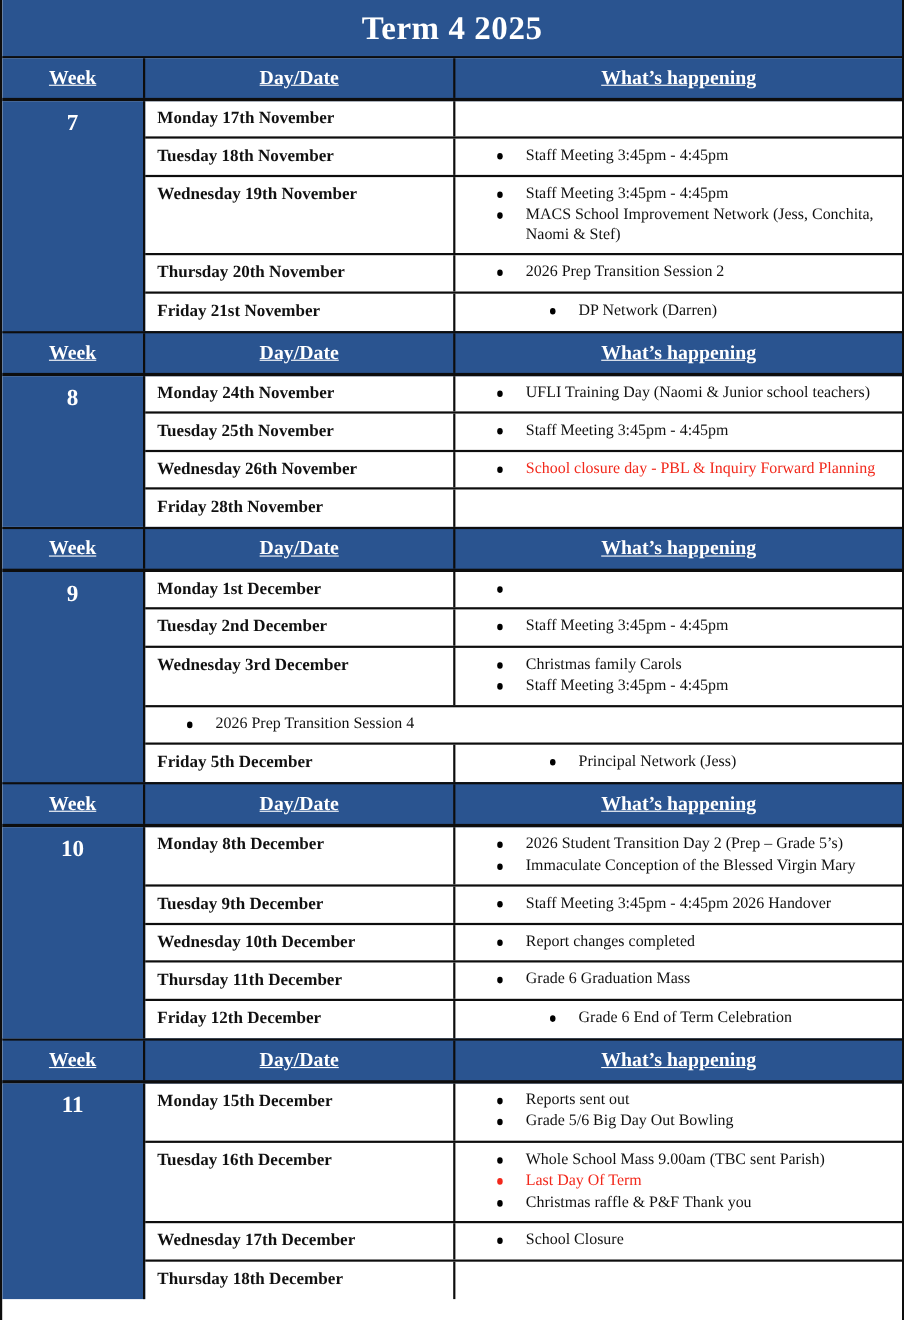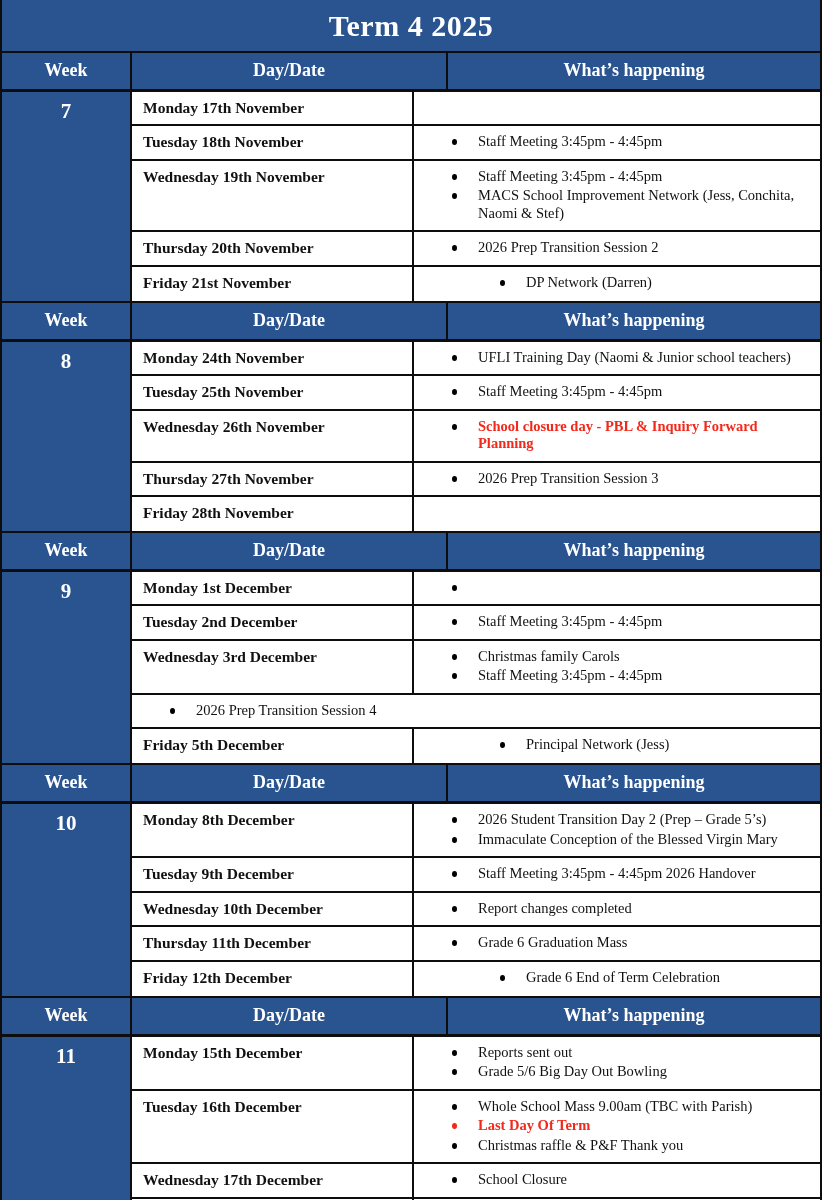--- a/index.html
+++ b/index.html
@@ -34,33 +34,34 @@
     line-height:51px;
     border-bottom:2px solid var(--border);
     letter-spacing:0.5px;
   }
   .header-row{
     display:flex;
     background:var(--blue);
     color:#fff;
     border-bottom:3px solid var(--border);
     box-sizing:border-box;
+    text-decoration:underline;
   }
   .week-section:not(:first-child) .header-row{
     border-top:2px solid var(--border);
   }
   .hcell{
     box-sizing:border-box;
     font-weight:bold;
     font-size:18px;
     text-align:center;
     padding:7px 4px 8px 4px;
   }
   .col-week{width:130px;}
-  .col-day{width:316px;}
+  .col-day{width:282px;}
   .col-what{flex:1;}
   .hcell.col-week,.hcell.col-day{border-right:2px solid var(--border);}
   .body-row{display:flex;}
   .week-cell{
     box-sizing:border-box;
     width:130px;
     background:var(--blue);
     border-right:2px solid var(--border);
     color:#fff;
     text-align:center;
@@ -100,21 +101,21 @@
   }
   .bullet{
     position:absolute;
     left:38px;
     top:6px;
     width:5px;
     height:6px;
     border-radius:50%;
     background:#000;
   }
-  .event.red .event-text{color:var(--red);font-weight:bold;}
+  .event.red .event-text{color:var(--red);font-weight:normal;}
   .event.red-bullet .bullet{background:var(--red);}
 </style>
 </head>
 <body>
 
 <div class="page">
   <div class="title-bar">Term 4 2025</div>
   <div id="weeks-container">
   <section class="week-section">
     <div class="header-row">
@@ -214,29 +215,20 @@
   <div class="day-row">
     <div class="day-cell">Wednesday 26th November</div>
     <div class="events-cell">
   <div class="event red">
     <span class="bullet"></span>
     <span class="event-text">School closure day - PBL &amp; Inquiry Forward Planning</span>
   </div>
 </div>
   </div>
 
-  <div class="day-row">
-    <div class="day-cell">Thursday 27th November</div>
-    <div class="events-cell">
-  <div class="event">
-    <span class="bullet"></span>
-    <span class="event-text">2026 Prep Transition Session 3</span>
-  </div>
-</div>
-  </div>
 
   <div class="day-row">
     <div class="day-cell">Friday 28th November</div>
     <div class="events-cell"></div>
   </div>
 </div>
     </div>
   </section>
 
   <section class="week-section">
@@ -399,21 +391,21 @@
     <span class="event-text">Grade 5/6 Big Day Out Bowling</span>
   </div>
 </div>
   </div>
 
   <div class="day-row">
     <div class="day-cell">Tuesday 16th December</div>
     <div class="events-cell">
   <div class="event">
     <span class="bullet"></span>
-    <span class="event-text">Whole School Mass 9.00am (TBC with Parish)</span>
+    <span class="event-text">Whole School Mass 9.00am (TBC sent Parish)</span>
   </div>
 
   <div class="event red red-bullet">
     <span class="bullet"></span>
     <span class="event-text">Last Day Of Term</span>
   </div>
 
   <div class="event">
     <span class="bullet"></span>
     <span class="event-text">Christmas raffle &amp; P&amp;F Thank you</span>

